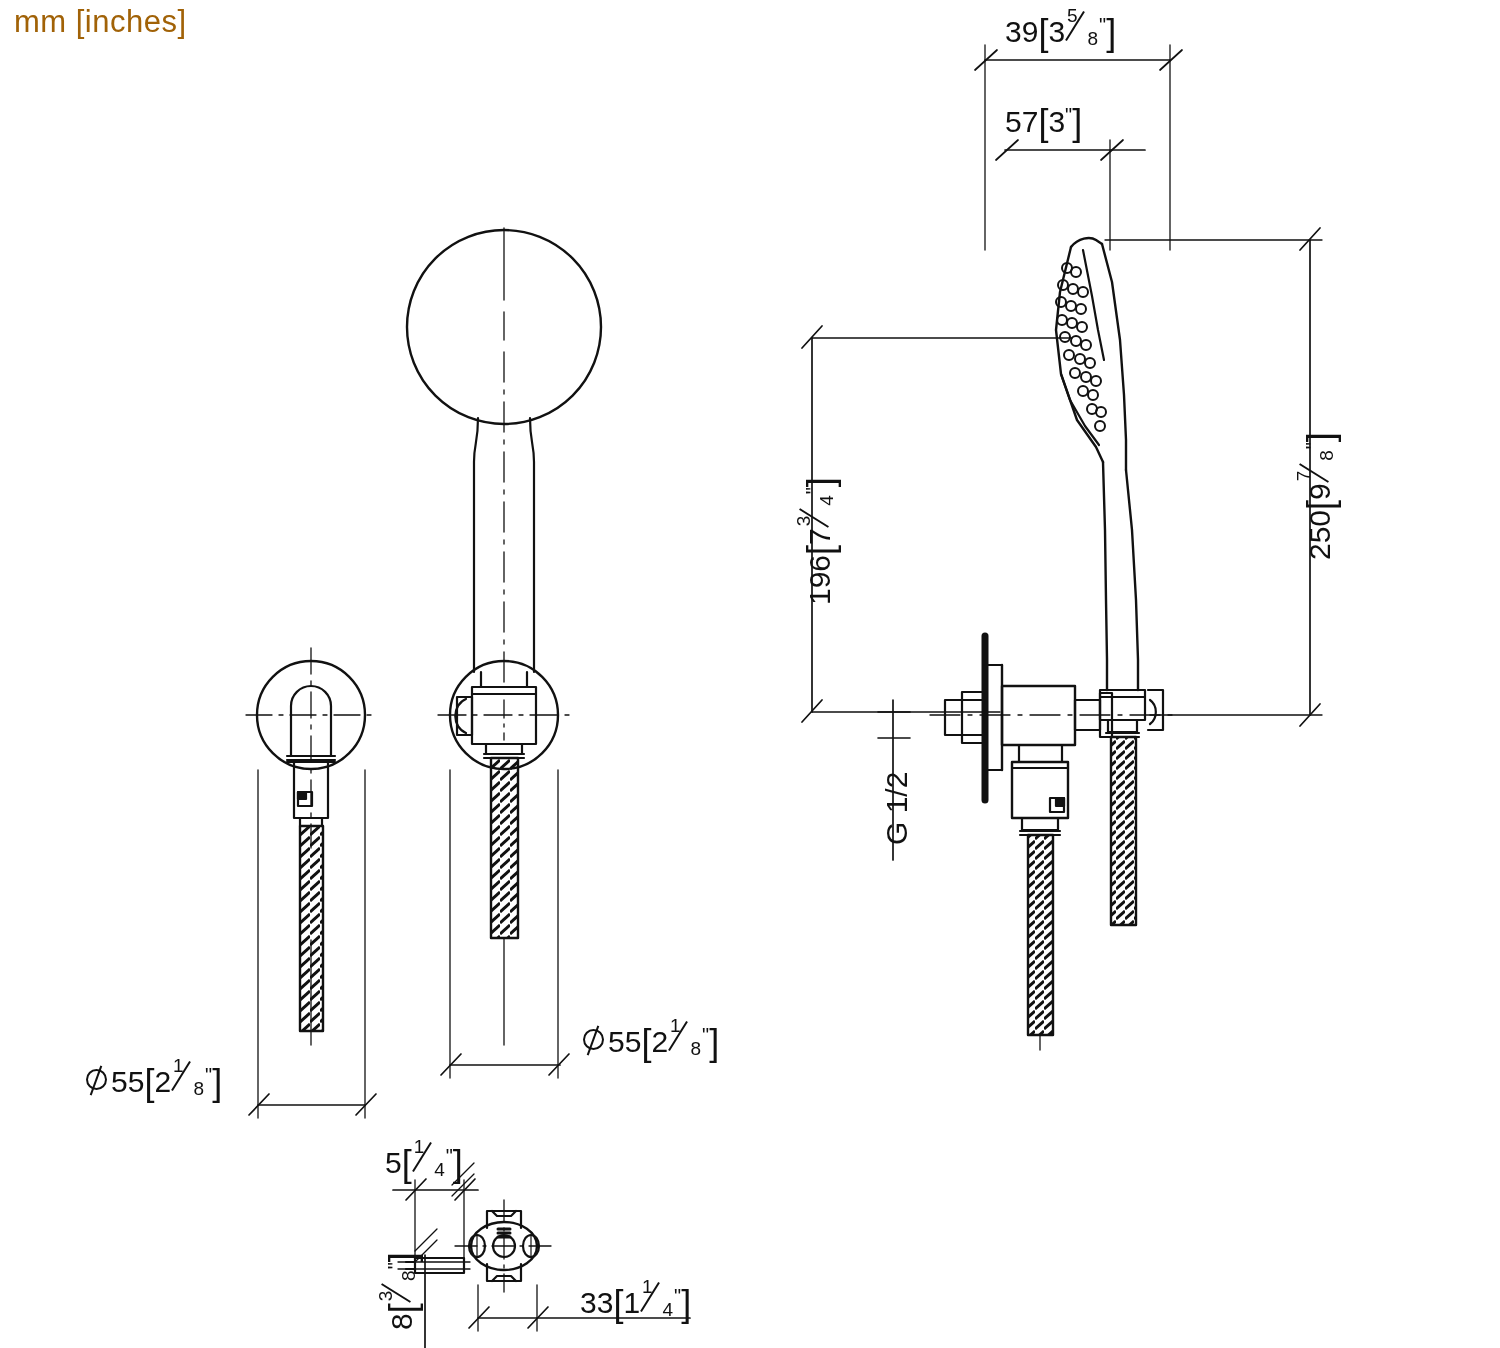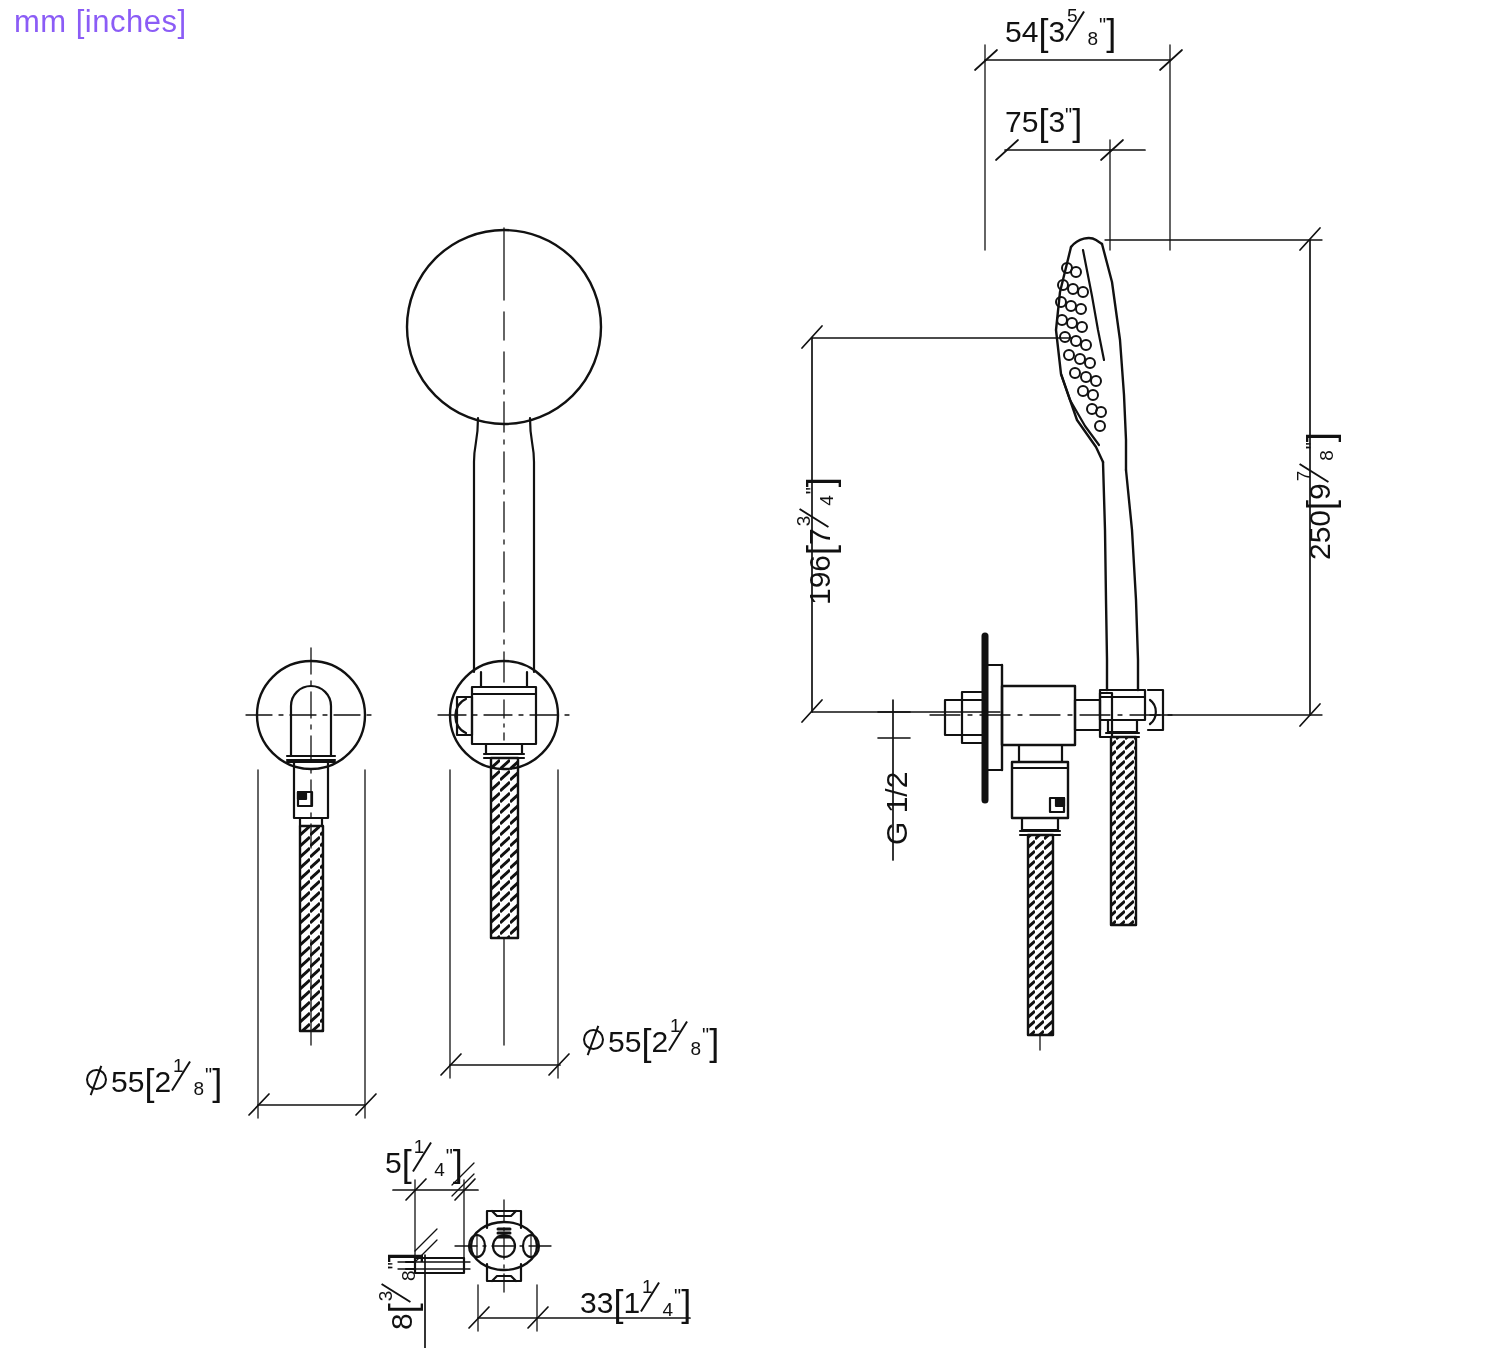--- a/index.html
+++ b/index.html
@@ -22,21 +22,21 @@
     left: 0;
     top: 0;
     width: 1500px;
     height: 1348px;
   }
   .unit-note {
     position: absolute;
     left: 14px;
     top: 4px;
     font-size: 31px;
-    color: #8b5cf6;
+    color: #a16207;
     letter-spacing: 0.5px;
     white-space: nowrap;
   }
   
   .dim-label {
     position: absolute;
     font-size: 30px;
     color: #111111;
     white-space: nowrap;
     line-height: 1;
@@ -354,25 +354,25 @@
         <path d="M478 1318 L690 1318"></path>
         <path d="M478 1285 L478 1331" stroke-width="1.3"></path>
         <path d="M537 1285 L537 1331" stroke-width="1.3"></path>
         <path d="M469 1328 L489 1307"></path>
         <path d="M528 1328 L548 1307"></path>
       </g>
     </g>
   </svg>
 
   <div class="dim-label" style="left:1005px; top:12px;">
-    <span>54</span><span class="brk">[</span><span>3</span><span class="frac"><span class="num">5</span><span class="bar"></span><span class="den">8</span></span><span class="prime">"</span><span class="brk">]</span>
+    <span>39</span><span class="brk">[</span><span>3</span><span class="frac"><span class="num">5</span><span class="bar"></span><span class="den">8</span></span><span class="prime">"</span><span class="brk">]</span>
   </div>
 
   <div class="dim-label" style="left:1005px; top:105px;">
-    <span>75</span><span class="brk">[</span><span>3</span><span class="prime">"</span><span class="brk">]</span>
+    <span>57</span><span class="brk">[</span><span>3</span><span class="prime">"</span><span class="brk">]</span>
   </div>
 
   <div class="dim-label vert" style="left:1300px; top:560px; transform:rotate(-90deg);">
     <span>250</span><span class="brk">[</span><span>9</span><span class="frac"><span class="num">7</span><span class="bar"></span><span class="den">8</span></span><span class="prime">"</span><span class="brk">]</span>
   </div>
 
   <div class="dim-label vert" style="left:800px; top:605px; transform:rotate(-90deg);">
     <span>196</span><span class="brk">[</span><span>7</span><span class="frac"><span class="num">3</span><span class="bar"></span><span class="den">4</span></span><span class="prime">"</span><span class="brk">]</span>
   </div>
 

